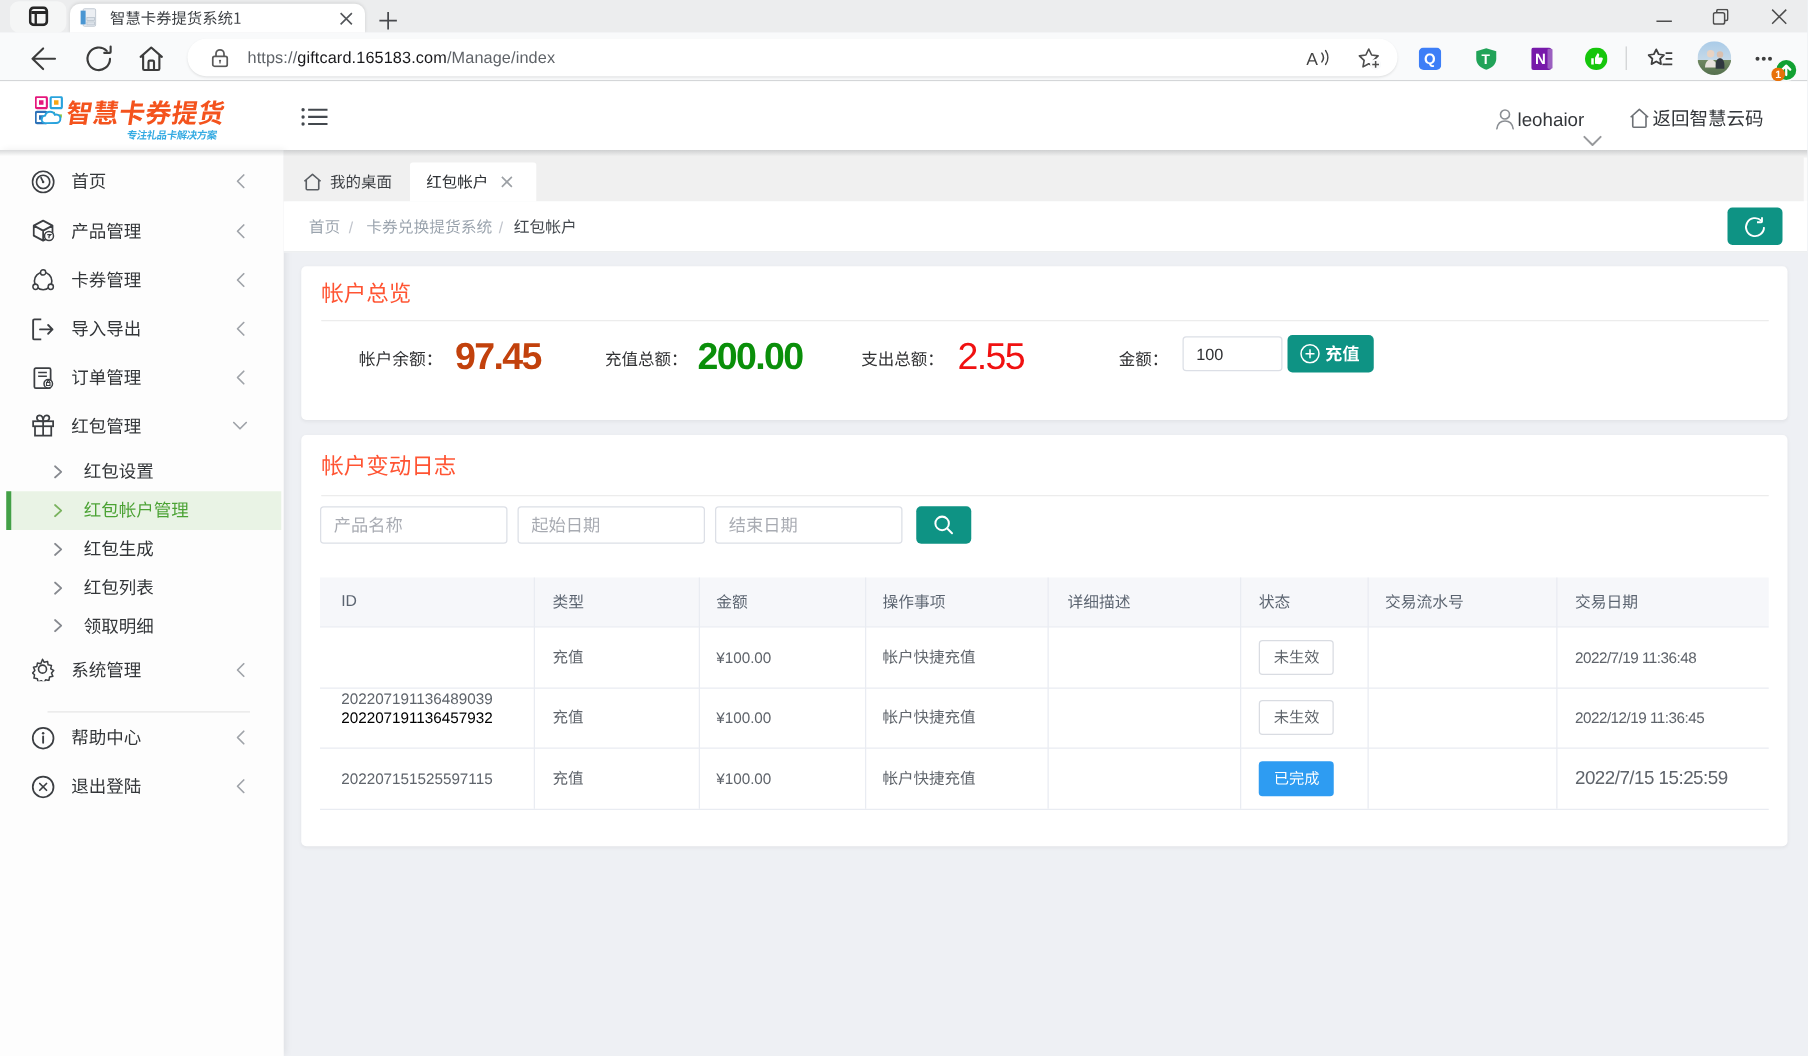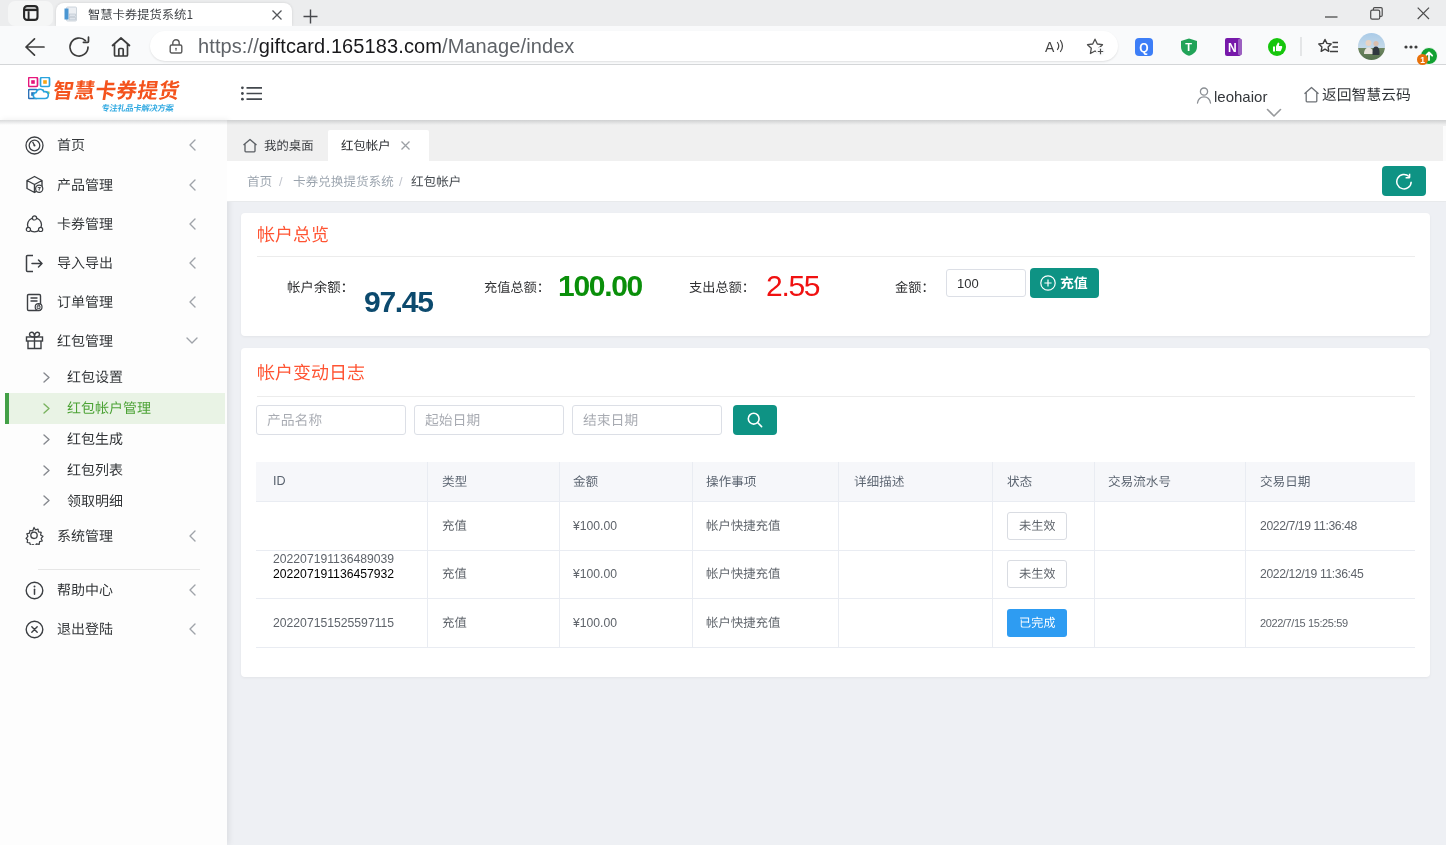--- a/index.html
+++ b/index.html
@@ -51,21 +51,21 @@
 <svg class="abs" style="left:110px;top:36px;" width="22" height="22" viewBox="0 0 22 22">
     <path d="M2.5 9.5L11 2l8.5 7.5M4.5 8.2V19a1 1 0 0 0 1 1h11a1 1 0 0 0 1-1V8.2M8.8 20v-6.5a1 1 0 0 1 1-1h2.4a1 1 0 0 1 1 1V20" stroke="#3c3c3c" stroke-width="1.7" fill="none" stroke-linecap="round" stroke-linejoin="round"></path>
   </svg>
 <div class="abs" style="left:150px;top:31px;width:968px;height:30px;background:#fff;border-radius:15px;box-shadow:0 1px 2px rgba(0,0,0,0.10)"></div>
 <svg class="abs" style="left:169px;top:39px;" width="14" height="15" viewBox="0 0 14 15">
     <rect x="1.2" y="6" width="11.6" height="8" rx="1.5" fill="none" stroke="#5a5a5a" stroke-width="1.4"></rect>
     <path d="M3.8 6V4a3.2 3.2 0 0 1 6.4 0v2" fill="none" stroke="#5a5a5a" stroke-width="1.4"></path>
     <circle cx="7" cy="9.6" r="0.9" fill="#5a5a5a"></circle>
     <path d="M7 10.2v1.6" stroke="#5a5a5a" stroke-width="1"></path>
   </svg>
-<div class="abs" style="left:198px;top:39px;font-size:20px;color:#5f6368;font-weight:normal;line-height:14px;white-space:nowrap;letter-spacing:0.1px"><span>https://</span><span style="color:#18181b">giftcard.165183.com</span><span>/Manage/index</span></div>
+<div class="abs" style="left:198px;top:39px;font-size:13px;color:#5f6368;font-weight:normal;line-height:14px;white-space:nowrap;letter-spacing:0.1px"><span>https://</span><span style="color:#18181b">giftcard.165183.com</span><span>/Manage/index</span></div>
 <svg class="abs" style="left:1045px;top:39px;" width="20" height="16" viewBox="0 0 20 16">
     <text x="0" y="13" font-family="Liberation Sans" font-size="14" fill="#444">A</text>
     <path d="M12.5 3.5a6 6 0 0 1 0 7M15.5 1.5a9.5 9.5 0 0 1 0 11" stroke="#444" stroke-width="1.2" fill="none" stroke-linecap="round"></path>
   </svg>
 <svg class="abs" style="left:1086px;top:38px;" width="19" height="18" viewBox="0 0 19 18">
     <path d="M9 1.2l2.3 4.8 5.2 0.7-3.8 3.6 0.9 5.2L9 13l-4.6 2.5 0.9-5.2L1.5 6.7l5.2-0.7z" fill="none" stroke="#4d4d4d" stroke-width="1.3" stroke-linejoin="round"></path>
     <circle cx="14.5" cy="13.5" r="4.4" fill="#f9fafb"></circle>
     <path d="M14.5 10.8v5.4M11.8 13.5h5.4" stroke="#4d4d4d" stroke-width="1.2"></path>
   </svg>
 <svg class="abs" style="left:1135px;top:38px;" width="18" height="18" viewBox="0 0 18 18">
@@ -324,25 +324,25 @@
     <path d="M14.6 0.8v3.4a0.6 0.6 0 0 1-0.6 0.6h-3.4" fill="none" stroke="#fff" stroke-width="1.5"></path>
   </svg>
 <div class="abs" style="left:241px;top:213px;width:1189px;height:123px;background:#fff;border-radius:4px;box-shadow:0 1px 3px rgba(0,0,0,0.05)"></div>
 <svg style="position:absolute;left:257px;top:240.5px;overflow:visible" width="1" height="1">
     <path d="M15.1 -14.3C14.1 -12.5 12.5 -10.8 10.7 -9.7C11 -9.4 11.5 -8.9 11.7 -8.7C13.5 -9.9 15.3 -11.9 16.4 -13.9ZM8.7 1.5C9 1.3 9.5 1.1 13.2 -0.4C13.1 -0.7 13.1 -1.3 13.1 -1.6L10.3 -0.6V-6.8H11.9C12.7 -3.4 14.2 -0.5 16.5 1.1C16.6 0.7 17.1 0.3 17.4 0C15.4 -1.3 13.9 -3.9 13.1 -6.8H17.2V-8.1H10.3V-14.8H9V-8.1H7.4V-6.8H9V-0.8C9 -0.1 8.5 0.3 8.2 0.4C8.4 0.7 8.6 1.2 8.7 1.5ZM1 -11.7V-2.2H2.1V-10.5H3.4V1.4H4.6V-10.5H5.8V-3.7C5.8 -3.6 5.7 -3.5 5.6 -3.5C5.5 -3.5 5.1 -3.5 4.6 -3.5C4.8 -3.2 4.9 -2.7 4.9 -2.3C5.6 -2.3 6.1 -2.4 6.4 -2.6C6.7 -2.8 6.8 -3.2 6.8 -3.7V-11.7H4.6V-15.1H3.4V-11.7Z M22.4 -11.1H31.8V-7.5H22.4L22.4 -8.4ZM25.9 -14.9C26.3 -14.1 26.7 -13.1 26.9 -12.3H21V-8.4C21 -5.7 20.8 -1.9 18.6 0.7C18.9 0.9 19.5 1.3 19.8 1.5C21.5 -0.6 22.2 -3.6 22.4 -6.2H31.8V-5H33.2V-12.3H27.5L28.3 -12.6C28.1 -13.3 27.7 -14.4 27.2 -15.2Z M49.7 -3.9C50.7 -2.6 51.8 -0.9 52.1 0.2L53.2 -0.5C52.8 -1.6 51.8 -3.2 50.7 -4.4ZM43.4 -4.8C44.6 -4 46 -2.8 46.6 -1.9L47.6 -2.7C47 -3.6 45.6 -4.8 44.4 -5.6ZM41.1 -4.3V-0.6C41.1 0.8 41.6 1.2 43.8 1.2C44.2 1.2 47.3 1.2 47.8 1.2C49.5 1.2 49.9 0.7 50.1 -1.3C49.7 -1.4 49.1 -1.6 48.8 -1.8C48.7 -0.2 48.6 0 47.7 0C47 0 44.4 0 43.8 0C42.7 0 42.5 -0.1 42.5 -0.6V-4.3ZM38.5 -4C38.1 -2.7 37.5 -1.1 36.8 -0.2L38 0.4C38.8 -0.6 39.4 -2.3 39.7 -3.8ZM40.8 -10.2H49.3V-7H40.8ZM39.3 -11.5V-5.7H50.8V-11.5H47.8C48.5 -12.4 49.1 -13.5 49.7 -14.5L48.3 -15.1C47.8 -14 47.1 -12.5 46.4 -11.5H42.7L43.7 -12C43.4 -12.9 42.6 -14.1 41.8 -15L40.6 -14.5C41.4 -13.6 42.1 -12.3 42.4 -11.5Z M65.6 -11.3C66.5 -10.4 67.5 -9.2 68 -8.4L69.2 -8.9C68.7 -9.7 67.7 -10.9 66.7 -11.8ZM56.1 -14.1V-9H57.4V-14.1ZM59.8 -14.9V-8.4H61.1V-14.9ZM63.5 -3.3V-0.5C63.5 0.8 64 1.2 65.7 1.2C66.1 1.2 68.5 1.2 68.9 1.2C70.3 1.2 70.7 0.7 70.9 -1.4C70.5 -1.4 70 -1.6 69.7 -1.8C69.6 -0.2 69.5 0 68.8 0C68.2 0 66.2 0 65.8 0C65 0 64.9 -0 64.9 -0.5V-3.3ZM62.2 -5.9V-4.5C62.2 -3 61.8 -1 55.2 0.4C55.5 0.7 55.9 1.2 56.1 1.5C62.8 -0.1 63.6 -2.6 63.6 -4.4V-5.9ZM57.5 -7.9V-2.2H58.9V-6.7H67.3V-2.3H68.7V-7.9ZM64.5 -15.1C64.1 -13.1 63.2 -11.1 62.1 -9.7C62.5 -9.6 63 -9.3 63.3 -9.1C63.9 -9.9 64.4 -10.9 64.9 -12.1H70.8V-13.3H65.4C65.5 -13.8 65.7 -14.3 65.8 -14.9Z" fill="#ff5433"></path>
   </svg>
 <div class="abs" style="left:257px;top:256px;width:1158px;height:1px;background:#ececec"></div>
 <svg style="position:absolute;left:287px;top:291.7972px;overflow:visible" width="1" height="1">
     <path d="M11.3 -10.7C10.5 -9.3 9.3 -8 8 -7.2C8.2 -7 8.6 -6.6 8.7 -6.5C10 -7.4 11.4 -8.8 12.2 -10.4ZM6.5 1.1C6.7 1 7.1 0.8 9.8 -0.3C9.8 -0.5 9.7 -0.9 9.7 -1.2L7.6 -0.5V-5.1H8.8C9.4 -2.5 10.6 -0.4 12.2 0.8C12.4 0.5 12.7 0.2 12.9 0C11.4 -0.9 10.3 -2.9 9.8 -5.1H12.8V-6H7.6V-11H6.7V-6H5.5V-5.1H6.7V-0.6C6.7 -0.1 6.3 0.2 6.1 0.3C6.2 0.5 6.4 0.9 6.5 1.1ZM0.8 -8.7V-1.7H1.6V-7.8H2.5V1.1H3.4V-7.8H4.3V-2.8C4.3 -2.7 4.3 -2.6 4.2 -2.6C4.1 -2.6 3.8 -2.6 3.4 -2.6C3.5 -2.4 3.6 -2 3.7 -1.7C4.2 -1.7 4.5 -1.8 4.8 -1.9C5 -2.1 5.1 -2.4 5.1 -2.7V-8.7H3.4V-11.2H2.5V-8.7Z M16.7 -8.2H23.7V-5.5H16.7L16.7 -6.3ZM19.3 -11.1C19.6 -10.5 19.9 -9.7 20 -9.2H15.7V-6.3C15.7 -4.2 15.5 -1.4 13.9 0.5C14.1 0.7 14.5 1 14.7 1.2C16 -0.5 16.5 -2.7 16.7 -4.6H23.7V-3.7H24.7V-9.2H20.5L21.1 -9.4C20.9 -9.9 20.6 -10.7 20.3 -11.3Z M35.5 -2.3C36.5 -1.4 37.7 -0.2 38.3 0.5L39.2 -0.1C38.6 -0.8 37.3 -2 36.3 -2.8ZM30.5 -2.7C29.7 -1.8 28.6 -0.8 27.6 -0.1C27.8 0.1 28.2 0.4 28.3 0.6C29.4 -0.2 30.6 -1.3 31.4 -2.4ZM33.5 -11.4C32.1 -9.5 29.5 -7.7 27.1 -6.7C27.4 -6.5 27.7 -6.1 27.8 -5.9C28.5 -6.2 29.3 -6.6 30 -7.1V-6.2H33V-4.5H28.1V-3.6H33V-0.1C33 0.1 33 0.1 32.7 0.1C32.5 0.1 31.8 0.1 30.9 0.1C31.1 0.4 31.3 0.8 31.3 1.1C32.4 1.1 33.1 1.1 33.5 0.9C33.9 0.7 34.1 0.5 34.1 -0.1V-3.6H39V-4.5H34.1V-6.2H37V-7.2H30.1C31.3 -8 32.5 -9 33.5 -10C35.2 -8.2 37 -7 39.2 -6C39.4 -6.3 39.7 -6.7 39.9 -6.9C37.6 -7.8 35.7 -8.9 34.1 -10.7L34.3 -10.9Z M49.5 -6.6C49.4 -2.5 49.3 -0.6 46.3 0.4C46.5 0.6 46.8 0.9 46.8 1.1C50 -0 50.3 -2.2 50.4 -6.6ZM50.1 -1.1C51 -0.5 52.1 0.4 52.7 1L53.2 0.3C52.7 -0.2 51.5 -1.1 50.6 -1.7ZM47.3 -8.2V-1.8H48.2V-7.4H51.6V-1.9H52.5V-8.2H50C50.1 -8.6 50.3 -9.1 50.5 -9.6H53V-10.5H47.1V-9.6H49.6C49.4 -9.1 49.2 -8.6 49.1 -8.2ZM43.1 -11C43.2 -10.7 43.4 -10.3 43.6 -10H41V-7.9H41.9V-9.1H45.9V-7.9H46.9V-10H44.7C44.5 -10.4 44.2 -10.8 44 -11.2ZM41.9 -3.1V1H42.8V0.5H45.1V1H46.1V-3.1ZM42.8 -0.3V-2.3H45.1V-0.3ZM42.2 -5.6 43.2 -5C42.5 -4.5 41.6 -4.1 40.7 -3.8C40.9 -3.6 41.1 -3.2 41.1 -2.9C42.2 -3.3 43.2 -3.8 44.1 -4.6C44.9 -4.1 45.7 -3.6 46.2 -3.2L46.9 -3.9C46.4 -4.3 45.6 -4.7 44.7 -5.2C45.4 -5.8 46 -6.6 46.4 -7.4L45.8 -7.8L45.6 -7.8H43.6C43.7 -8 43.8 -8.3 44 -8.5L43.1 -8.7C42.7 -7.8 41.9 -6.7 40.7 -5.9C40.9 -5.8 41.2 -5.5 41.3 -5.3C42 -5.8 42.6 -6.4 43 -7H45.1C44.8 -6.5 44.4 -6 43.9 -5.6L42.8 -6.2Z M57 -6.5C57.5 -6.5 58 -6.9 58 -7.5C58 -8.1 57.5 -8.5 57 -8.5C56.4 -8.5 55.9 -8.1 55.9 -7.5C55.9 -6.9 56.4 -6.5 57 -6.5ZM57 0.1C57.5 0.1 58 -0.3 58 -1C58 -1.6 57.5 -2 57 -2C56.4 -2 55.9 -1.6 55.9 -1C55.9 -0.3 56.4 0.1 57 0.1Z" fill="#303133"></path>
   </svg>
-<div class="abs" style="left:364px;top:287px;font-size:30px;color:#0c4a6e;font-weight:bold;line-height:30px;white-space:nowrap;letter-spacing:-1.3px">97.45</div>
+<div class="abs" style="left:364px;top:271px;font-size:30px;color:#c2410c;font-weight:bold;line-height:30px;white-space:nowrap;letter-spacing:-1.3px">97.45</div>
 <svg style="position:absolute;left:484px;top:291.7256px;overflow:visible" width="1" height="1">
     <path d="M2 -4C2.3 -4.1 2.7 -4.2 4.5 -4.3C4.3 -2 3.7 -0.6 0.7 0.2C1 0.4 1.2 0.8 1.3 1.1C4.6 0.1 5.3 -1.6 5.6 -4.4L7.6 -4.5V-0.7C7.6 0.4 7.9 0.7 9.1 0.7C9.4 0.7 10.8 0.7 11.1 0.7C12.2 0.7 12.5 0.2 12.6 -1.8C12.4 -1.9 11.9 -2.1 11.7 -2.3C11.6 -0.5 11.6 -0.2 11 -0.2C10.7 -0.2 9.5 -0.2 9.2 -0.2C8.7 -0.2 8.6 -0.3 8.6 -0.7V-4.5L10.5 -4.6C10.8 -4.3 11 -4 11.2 -3.7L12.1 -4.3C11.4 -5.2 9.9 -6.6 8.7 -7.6L7.9 -7C8.5 -6.6 9.1 -6 9.6 -5.5L3.4 -5.2C4.3 -6 5.1 -7 5.9 -8H12.4V-9H0.9V-8H4.5C3.8 -6.9 2.9 -6 2.5 -5.7C2.2 -5.3 1.9 -5.1 1.6 -5.1C1.8 -4.8 1.9 -4.3 2 -4ZM5.6 -10.8C6 -10.3 6.5 -9.5 6.7 -9L7.7 -9.3C7.5 -9.8 7 -10.6 6.6 -11.1Z M21.1 -11.1C21.1 -10.7 21 -10.2 20.9 -9.7H17.5V-8.9H20.8C20.7 -8.4 20.6 -8 20.5 -7.6H18.2V-0.2H17V0.7H25.8V-0.2H24.7V-7.6H21.4C21.5 -8 21.6 -8.4 21.7 -8.9H25.4V-9.7H21.9L22.2 -11ZM19.1 -0.2V-1.3H23.7V-0.2ZM19.1 -5H23.7V-3.9H19.1ZM19.1 -5.7V-6.9H23.7V-5.7ZM19.1 -3.2H23.7V-2H19.1ZM16.7 -11.1C16 -9.1 14.8 -7.1 13.6 -5.8C13.8 -5.6 14.1 -5.1 14.2 -4.8C14.6 -5.3 14.9 -5.7 15.3 -6.3V1.1H16.2V-7.8C16.8 -8.7 17.2 -9.8 17.6 -10.8Z M36.4 -2.8C37.2 -1.9 38 -0.7 38.2 0.1L39 -0.4C38.8 -1.2 38 -2.4 37.2 -3.3ZM31.8 -3.6C32.7 -3 33.7 -2 34.2 -1.4L34.9 -2C34.4 -2.6 33.4 -3.5 32.5 -4.1ZM30.1 -3.2V-0.4C30.1 0.6 30.5 0.9 32.1 0.9C32.4 0.9 34.7 0.9 35.1 0.9C36.3 0.9 36.6 0.5 36.7 -1C36.5 -1 36 -1.2 35.8 -1.3C35.7 -0.2 35.6 0 35 0C34.5 0 32.5 0 32.1 0C31.3 0 31.2 -0.1 31.2 -0.5V-3.2ZM28.2 -3C28 -2 27.5 -0.8 27 -0.1L27.9 0.3C28.5 -0.5 28.9 -1.7 29.1 -2.8ZM29.9 -7.5H36.1V-5.2H29.9ZM28.9 -8.4V-4.2H37.2V-8.4H35.1C35.5 -9.1 36 -9.9 36.4 -10.7L35.4 -11.1C35.1 -10.3 34.5 -9.2 34 -8.4H31.3L32.1 -8.8C31.8 -9.4 31.2 -10.3 30.6 -11L29.8 -10.6C30.3 -10 30.9 -9 31.1 -8.4Z M48.7 -6.5C48.7 -2.4 48.5 -0.6 45.6 0.4C45.8 0.6 46.1 0.9 46.1 1.1C49.3 -0 49.6 -2.1 49.6 -6.5ZM49.3 -1.1C50.2 -0.5 51.3 0.4 51.9 1L52.4 0.3C51.9 -0.2 50.7 -1.1 49.9 -1.7ZM46.6 -8.1V-1.8H47.5V-7.2H50.8V-1.8H51.7V-8.1H49.2C49.4 -8.5 49.6 -8.9 49.7 -9.4H52.2V-10.3H46.4V-9.4H48.8C48.7 -9 48.5 -8.5 48.4 -8.1ZM42.4 -10.8C42.6 -10.5 42.8 -10.2 43 -9.8H40.4V-7.8H41.3V-9H45.3V-7.8H46.2V-9.8H44C43.8 -10.2 43.5 -10.7 43.3 -11ZM41.3 -3.1V1H42.2V0.5H44.5V0.9H45.4V-3.1ZM42.2 -0.3V-2.3H44.5V-0.3ZM41.6 -5.5 42.6 -5C41.8 -4.4 41 -4 40.1 -3.7C40.3 -3.6 40.4 -3.1 40.5 -2.9C41.5 -3.2 42.5 -3.8 43.4 -4.5C44.2 -4 45 -3.5 45.5 -3.2L46.2 -3.9C45.7 -4.2 44.9 -4.7 44.1 -5.1C44.7 -5.8 45.3 -6.5 45.7 -7.3L45.1 -7.7L44.9 -7.6H42.9C43.1 -7.9 43.2 -8.2 43.3 -8.4L42.4 -8.6C42 -7.7 41.3 -6.6 40.1 -5.9C40.3 -5.7 40.6 -5.4 40.7 -5.2C41.4 -5.7 41.9 -6.3 42.4 -6.9H44.4C44.1 -6.4 43.7 -5.9 43.3 -5.5L42.2 -6.1Z M56.1 -6.4C56.6 -6.4 57.1 -6.8 57.1 -7.4C57.1 -8 56.6 -8.4 56.1 -8.4C55.6 -8.4 55.1 -8 55.1 -7.4C55.1 -6.8 55.6 -6.4 56.1 -6.4ZM56.1 0.1C56.6 0.1 57.1 -0.3 57.1 -0.9C57.1 -1.5 56.6 -1.9 56.1 -1.9C55.6 -1.9 55.1 -1.5 55.1 -0.9C55.1 -0.3 55.6 0.1 56.1 0.1Z" fill="#303133"></path>
   </svg>
-<div class="abs" style="left:558px;top:271px;font-size:30px;color:#0a8f0a;font-weight:bold;line-height:30px;white-space:nowrap;letter-spacing:-1.3px">100.00</div>
+<div class="abs" style="left:558px;top:271px;font-size:30px;color:#0a8f0a;font-weight:bold;line-height:30px;white-space:nowrap;letter-spacing:-1.3px">200.00</div>
 <svg style="position:absolute;left:689px;top:291.7256px;overflow:visible" width="1" height="1">
     <path d="M6.1 -11.1V-9.1H1V-8.1H6.1V-6H1.6V-5.1H3L2.7 -5C3.5 -3.6 4.4 -2.4 5.7 -1.5C4.2 -0.7 2.4 -0.2 0.5 0.1C0.7 0.3 0.9 0.8 1 1.1C3 0.7 5 0.1 6.6 -0.8C8.1 0.1 10 0.7 12.1 1C12.2 0.7 12.5 0.3 12.7 0C10.8 -0.2 9 -0.7 7.6 -1.5C9.1 -2.5 10.3 -3.9 11.1 -5.7L10.4 -6.1L10.2 -6H7.1V-8.1H12.2V-9.1H7.1V-11.1ZM3.8 -5.1H9.6C8.9 -3.8 7.9 -2.8 6.7 -2C5.4 -2.8 4.4 -3.8 3.8 -5.1Z M14.6 -4.5V0.3H23.9V1H25V-4.5H23.9V-0.7H20.3V-5.3H24.5V-9.9H23.4V-6.3H20.3V-11.1H19.2V-6.3H16.2V-9.9H15.2V-5.3H19.2V-0.7H15.7V-4.5Z M36.4 -2.8C37.2 -1.9 38 -0.7 38.2 0.1L39 -0.4C38.8 -1.2 38 -2.4 37.2 -3.3ZM31.8 -3.6C32.7 -3 33.7 -2 34.2 -1.4L34.9 -2C34.4 -2.6 33.4 -3.5 32.5 -4.1ZM30.1 -3.2V-0.4C30.1 0.6 30.5 0.9 32.1 0.9C32.4 0.9 34.7 0.9 35.1 0.9C36.3 0.9 36.6 0.5 36.7 -1C36.5 -1 36 -1.2 35.8 -1.3C35.7 -0.2 35.6 0 35 0C34.5 0 32.5 0 32.1 0C31.3 0 31.2 -0.1 31.2 -0.5V-3.2ZM28.2 -3C28 -2 27.5 -0.8 27 -0.1L27.9 0.3C28.5 -0.5 28.9 -1.7 29.1 -2.8ZM29.9 -7.5H36.1V-5.2H29.9ZM28.9 -8.4V-4.2H37.2V-8.4H35.1C35.5 -9.1 36 -9.9 36.4 -10.7L35.4 -11.1C35.1 -10.3 34.5 -9.2 34 -8.4H31.3L32.1 -8.8C31.8 -9.4 31.2 -10.3 30.6 -11L29.8 -10.6C30.3 -10 30.9 -9 31.1 -8.4Z M48.7 -6.5C48.7 -2.4 48.5 -0.6 45.6 0.4C45.8 0.6 46.1 0.9 46.1 1.1C49.3 -0 49.6 -2.1 49.6 -6.5ZM49.3 -1.1C50.2 -0.5 51.3 0.4 51.9 1L52.4 0.3C51.9 -0.2 50.7 -1.1 49.9 -1.7ZM46.6 -8.1V-1.8H47.5V-7.2H50.8V-1.8H51.7V-8.1H49.2C49.4 -8.5 49.6 -8.9 49.7 -9.4H52.2V-10.3H46.4V-9.4H48.8C48.7 -9 48.5 -8.5 48.4 -8.1ZM42.4 -10.8C42.6 -10.5 42.8 -10.2 43 -9.8H40.4V-7.8H41.3V-9H45.3V-7.8H46.2V-9.8H44C43.8 -10.2 43.5 -10.7 43.3 -11ZM41.3 -3.1V1H42.2V0.5H44.5V0.9H45.4V-3.1ZM42.2 -0.3V-2.3H44.5V-0.3ZM41.6 -5.5 42.6 -5C41.8 -4.4 41 -4 40.1 -3.7C40.3 -3.6 40.4 -3.1 40.5 -2.9C41.5 -3.2 42.5 -3.8 43.4 -4.5C44.2 -4 45 -3.5 45.5 -3.2L46.2 -3.9C45.7 -4.2 44.9 -4.7 44.1 -5.1C44.7 -5.8 45.3 -6.5 45.7 -7.3L45.1 -7.7L44.9 -7.6H42.9C43.1 -7.9 43.2 -8.2 43.3 -8.4L42.4 -8.6C42 -7.7 41.3 -6.6 40.1 -5.9C40.3 -5.7 40.6 -5.4 40.7 -5.2C41.4 -5.7 41.9 -6.3 42.4 -6.9H44.4C44.1 -6.4 43.7 -5.9 43.3 -5.5L42.2 -6.1Z M56.1 -6.4C56.6 -6.4 57.1 -6.8 57.1 -7.4C57.1 -8 56.6 -8.4 56.1 -8.4C55.6 -8.4 55.1 -8 55.1 -7.4C55.1 -6.8 55.6 -6.4 56.1 -6.4ZM56.1 0.1C56.6 0.1 57.1 -0.3 57.1 -0.9C57.1 -1.5 56.6 -1.9 56.1 -1.9C55.6 -1.9 55.1 -1.5 55.1 -0.9C55.1 -0.3 55.6 0.1 56.1 0.1Z" fill="#303133"></path>
   </svg>
 <div class="abs" style="left:766px;top:271px;font-size:30px;color:#f01111;font-weight:normal;line-height:30px;white-space:nowrap;letter-spacing:-1.3px">2.55</div>
 <svg style="position:absolute;left:895px;top:291.7256px;overflow:visible" width="1" height="1">
     <path d="M2.6 -2.9C3.1 -2.1 3.6 -1.1 3.8 -0.4L4.7 -0.8C4.5 -1.5 3.9 -2.5 3.4 -3.2ZM9.7 -3.2C9.3 -2.5 8.8 -1.4 8.3 -0.8L9 -0.4C9.5 -1 10.1 -2 10.6 -2.8ZM6.6 -11.2C5.3 -9.2 2.9 -7.7 0.4 -6.9C0.7 -6.7 0.9 -6.3 1.1 -6C1.8 -6.2 2.5 -6.6 3.2 -6.9V-6.2H6V-4.4H1.5V-3.5H6V-0.2H0.9V0.7H12.3V-0.2H7.1V-3.5H11.7V-4.4H7.1V-6.2H10V-7C10.7 -6.6 11.4 -6.3 12.1 -6C12.3 -6.3 12.6 -6.7 12.8 -6.9C10.8 -7.5 8.5 -8.9 7.2 -10.3L7.5 -10.8ZM9.8 -7.1H3.5C4.7 -7.8 5.7 -8.7 6.6 -9.6C7.5 -8.7 8.6 -7.8 9.8 -7.1Z M22.3 -6.5C22.3 -2.4 22.1 -0.6 19.2 0.4C19.4 0.6 19.7 0.9 19.7 1.1C22.9 -0 23.2 -2.1 23.2 -6.5ZM22.9 -1.1C23.8 -0.5 24.9 0.4 25.5 1L26 0.3C25.5 -0.2 24.3 -1.1 23.5 -1.7ZM20.2 -8.1V-1.8H21.1V-7.2H24.4V-1.8H25.3V-8.1H22.8C23 -8.5 23.2 -8.9 23.3 -9.4H25.8V-10.3H20V-9.4H22.4C22.3 -9 22.1 -8.5 22 -8.1ZM16 -10.8C16.2 -10.5 16.4 -10.2 16.6 -9.8H14V-7.8H14.9V-9H18.9V-7.8H19.8V-9.8H17.6C17.4 -10.2 17.1 -10.7 16.9 -11ZM14.9 -3.1V1H15.8V0.5H18.1V0.9H19V-3.1ZM15.8 -0.3V-2.3H18.1V-0.3ZM15.2 -5.5 16.2 -5C15.4 -4.4 14.6 -4 13.7 -3.7C13.9 -3.6 14 -3.1 14.1 -2.9C15.1 -3.2 16.1 -3.8 17 -4.5C17.8 -4 18.6 -3.5 19.1 -3.2L19.8 -3.9C19.3 -4.2 18.5 -4.7 17.7 -5.1C18.3 -5.8 18.9 -6.5 19.3 -7.3L18.7 -7.7L18.5 -7.6H16.5C16.7 -7.9 16.8 -8.2 16.9 -8.4L16 -8.6C15.6 -7.7 14.9 -6.6 13.7 -5.9C13.9 -5.7 14.2 -5.4 14.3 -5.2C15 -5.7 15.5 -6.3 16 -6.9H18C17.7 -6.4 17.3 -5.9 16.9 -5.5L15.8 -6.1Z M29.7 -6.4C30.2 -6.4 30.7 -6.8 30.7 -7.4C30.7 -8 30.2 -8.4 29.7 -8.4C29.2 -8.4 28.7 -8 28.7 -7.4C28.7 -6.8 29.2 -6.4 29.7 -6.4ZM29.7 0.1C30.2 0.1 30.7 -0.3 30.7 -0.9C30.7 -1.5 30.2 -1.9 29.7 -1.9C29.2 -1.9 28.7 -1.5 28.7 -0.9C28.7 -0.3 29.2 0.1 29.7 0.1Z" fill="#303133"></path>
   </svg>
 <div class="abs" style="left:946px;top:269px;width:80px;height:28px;background:#fff;border:1px solid #dcdfe6;border-radius:3px"></div>
 <div class="abs" style="left:957px;top:277px;font-size:13px;color:#303133;font-weight:normal;line-height:13px;white-space:nowrap;">100</div>
 <div class="abs" style="left:1030px;top:268px;width:69px;height:30px;background:#0e9384;border-radius:4px"></div>
@@ -440,12 +440,12 @@
     <path d="M1.9 -3.8C2.2 -3.9 2.5 -3.9 4.2 -4.1C4 -1.9 3.4 -0.5 0.7 0.2C0.9 0.4 1.2 0.8 1.3 1C4.3 0.1 5 -1.6 5.2 -4.1L7.1 -4.2V-0.7C7.1 0.4 7.4 0.7 8.6 0.7C8.8 0.7 10.2 0.7 10.4 0.7C11.5 0.7 11.8 0.2 11.9 -1.7C11.6 -1.8 11.2 -2 11 -2.2C10.9 -0.5 10.8 -0.2 10.4 -0.2C10.1 -0.2 8.9 -0.2 8.7 -0.2C8.2 -0.2 8.1 -0.3 8.1 -0.7V-4.3L9.8 -4.4C10.1 -4 10.4 -3.7 10.6 -3.5L11.4 -4C10.7 -4.9 9.3 -6.2 8.2 -7.1L7.4 -6.6C7.9 -6.2 8.5 -5.7 9.1 -5.2L3.2 -4.9C4 -5.6 4.8 -6.6 5.5 -7.5H11.6V-8.4H0.8V-7.5H4.3C3.5 -6.5 2.7 -5.6 2.4 -5.4C2.1 -5 1.8 -4.8 1.5 -4.7C1.6 -4.5 1.8 -4 1.9 -3.8ZM5.3 -10.2C5.6 -9.6 6.1 -8.9 6.3 -8.4L7.2 -8.8C7 -9.2 6.6 -9.9 6.2 -10.5Z M19.8 -10.4C19.8 -10 19.7 -9.6 19.7 -9.2H16.5V-8.3H19.5C19.4 -7.9 19.4 -7.5 19.3 -7.2H17.1V-0.2H15.9V0.6H24.3V-0.2H23.2V-7.2H20.1C20.2 -7.5 20.3 -7.9 20.4 -8.3H23.9V-9.2H20.6L20.8 -10.4ZM18 -0.2V-1.2H22.3V-0.2ZM18 -4.7H22.3V-3.6H18ZM18 -5.4V-6.4H22.3V-5.4ZM18 -3H22.3V-1.9H18ZM15.7 -10.4C15 -8.5 13.9 -6.7 12.8 -5.5C13 -5.2 13.2 -4.7 13.3 -4.5C13.7 -4.9 14 -5.4 14.4 -5.9V1H15.2V-7.3C15.7 -8.2 16.2 -9.2 16.5 -10.1Z" fill="#5f646b"></path>
   </svg>
 <div class="abs" style="left:573px;top:616.5px;font-size:12.2px;color:#5f646b;font-weight:normal;line-height:12.2px;white-space:nowrap;">¥100.00</div>
 <svg style="position:absolute;left:706px;top:626.9392px;overflow:visible" width="1" height="1">
     <path d="M10.4 -9.9C9.7 -8.6 8.6 -7.4 7.4 -6.7C7.6 -6.5 7.9 -6.1 8.1 -6C9.3 -6.8 10.5 -8.2 11.3 -9.6ZM6 1.1C6.2 0.9 6.6 0.7 9.1 -0.3C9.1 -0.5 9 -0.9 9 -1.1L7.1 -0.4V-4.7H8.2C8.7 -2.3 9.8 -0.3 11.3 0.7C11.5 0.5 11.8 0.2 12 0C10.6 -0.9 9.6 -2.7 9 -4.7H11.8V-5.6H7.1V-10.2H6.2V-5.6H5.1V-4.7H6.2V-0.6C6.2 -0.1 5.8 0.2 5.6 0.3C5.8 0.5 5.9 0.8 6 1.1ZM0.7 -8.1V-1.6H1.5V-7.2H2.3V1H3.2V-7.2H4V-2.6C4 -2.5 3.9 -2.4 3.8 -2.4C3.8 -2.4 3.5 -2.4 3.2 -2.4C3.3 -2.2 3.4 -1.8 3.4 -1.6C3.9 -1.6 4.2 -1.6 4.4 -1.8C4.6 -1.9 4.7 -2.2 4.7 -2.5V-8.1H3.2V-10.4H2.3V-8.1Z M15.5 -7.6H21.9V-5.1H15.5L15.5 -5.8ZM17.9 -10.2C18.1 -9.7 18.4 -9 18.5 -8.5H14.5V-5.8C14.5 -3.9 14.3 -1.3 12.8 0.5C13 0.6 13.5 0.9 13.6 1.1C14.8 -0.4 15.3 -2.5 15.4 -4.3H21.9V-3.4H22.9V-8.5H18.9L19.5 -8.7C19.4 -9.2 19.1 -9.9 18.8 -10.5Z M26.9 -10.4V1H27.8V-10.4ZM25.8 -8C25.7 -7 25.5 -5.7 25.1 -4.8L25.9 -4.6C26.2 -5.5 26.4 -6.9 26.5 -7.9ZM27.9 -8.1C28.2 -7.4 28.6 -6.4 28.8 -5.8L29.5 -6.2C29.3 -6.7 28.9 -7.7 28.5 -8.4ZM34.8 -4.7H32.9C32.9 -5.3 32.9 -5.8 32.9 -6.3V-7.6H34.8ZM32 -10.4V-8.4H29.6V-7.6H32V-6.3C32 -5.8 32 -5.3 31.9 -4.7H28.9V-3.8H31.8C31.5 -2.3 30.7 -0.8 28.5 0.3C28.7 0.5 29 0.8 29.1 1C31.2 -0.1 32.2 -1.6 32.6 -3.2C33.3 -1.3 34.5 0.3 36.2 1C36.3 0.8 36.7 0.4 36.9 0.2C35.1 -0.5 34 -2 33.3 -3.8H36.8V-4.7H35.7V-8.4H32.9V-10.4Z M42.3 -3.3C42.1 -1.7 41.6 -0.3 40.6 0.5C40.8 0.6 41.2 0.9 41.3 1C41.9 0.5 42.3 -0.2 42.6 -1C43.5 0.5 44.8 0.9 46.7 0.9H48.9C48.9 0.7 49.1 0.3 49.2 0.1C48.8 0.1 47.1 0.1 46.8 0.1C46.4 0.1 46 0 45.6 0V-1.7H48.4V-2.4H45.6V-3.5H48.3V-5.3H49.2V-6H48.3V-7.7H45.6V-8.5H48.9V-9.3H45.6V-10.4H44.7V-9.3H41.7V-8.5H44.7V-7.7H42.2V-7H44.7V-6H41.5V-5.3H44.7V-4.2H42.2V-3.5H44.7V-0.2C44 -0.5 43.4 -1 43 -2C43.1 -2.3 43.2 -2.8 43.2 -3.2ZM47.5 -5.3V-4.2H45.6V-5.3ZM47.5 -6H45.6V-7H47.5ZM39.3 -10.4V-7.9H37.7V-7H39.3V-4.5L37.5 -4L37.8 -3.1L39.3 -3.6V-0.1C39.3 0.1 39.2 0.1 39.1 0.1C38.9 0.1 38.4 0.1 37.9 0.1C38 0.4 38.1 0.8 38.2 1C38.9 1 39.4 1 39.7 0.8C40 0.7 40.1 0.4 40.1 -0.1V-3.9L41.5 -4.3L41.4 -5.2L40.1 -4.8V-7H41.5V-7.9H40.1V-10.4Z M51.5 -3.8C51.8 -3.9 52.1 -3.9 53.8 -4.1C53.6 -1.9 53 -0.5 50.3 0.2C50.5 0.4 50.8 0.8 50.9 1C53.9 0.1 54.6 -1.6 54.8 -4.1L56.7 -4.2V-0.7C56.7 0.4 57 0.7 58.2 0.7C58.4 0.7 59.8 0.7 60 0.7C61.1 0.7 61.4 0.2 61.5 -1.7C61.2 -1.8 60.8 -2 60.6 -2.2C60.5 -0.5 60.5 -0.2 60 -0.2C59.7 -0.2 58.5 -0.2 58.3 -0.2C57.8 -0.2 57.7 -0.3 57.7 -0.7V-4.3L59.4 -4.4C59.7 -4 60 -3.7 60.2 -3.5L61 -4C60.3 -4.9 58.9 -6.2 57.8 -7.1L57 -6.6C57.5 -6.2 58.1 -5.7 58.7 -5.2L52.8 -4.9C53.6 -5.6 54.4 -6.6 55.1 -7.5H61.2V-8.4H50.4V-7.5H53.9C53.1 -6.5 52.3 -5.6 52 -5.4C51.7 -5 51.4 -4.8 51.1 -4.7C51.2 -4.5 51.4 -4 51.5 -3.8ZM54.9 -10.2C55.2 -9.6 55.7 -8.9 55.9 -8.4L56.8 -8.8C56.6 -9.2 56.2 -9.9 55.8 -10.5Z M69.4 -10.4C69.4 -10 69.3 -9.6 69.3 -9.2H66.1V-8.3H69.1C69 -7.9 69 -7.5 68.9 -7.2H66.7V-0.2H65.5V0.6H73.9V-0.2H72.8V-7.2H69.7C69.8 -7.5 69.9 -7.9 70 -8.3H73.5V-9.2H70.2L70.4 -10.4ZM67.6 -0.2V-1.2H71.9V-0.2ZM67.6 -4.7H71.9V-3.6H67.6ZM67.6 -5.4V-6.4H71.9V-5.4ZM67.6 -3H71.9V-1.9H67.6ZM65.3 -10.4C64.6 -8.5 63.5 -6.7 62.4 -5.5C62.6 -5.2 62.8 -4.7 62.9 -4.5C63.3 -4.9 63.6 -5.4 64 -5.9V1H64.8V-7.3C65.3 -8.2 65.8 -9.2 66.1 -10.1Z" fill="#5f646b"></path>
   </svg>
 <div class="abs" style="left:1006.5px;top:608.5px;width:60px;height:28px;background:#2e9cf2;border-radius:3px"></div>
 <svg style="position:absolute;left:1018.5px;top:626.8676px;overflow:visible" width="1" height="1">
     <path d="M1.1 -9.5V-8.6H9.1V-5.4H2.7V-7.4H1.8V-1.2C1.8 0.3 2.4 0.6 4.4 0.6C4.8 0.6 8.5 0.6 9 0.6C11 0.6 11.4 -0 11.6 -2.3C11.3 -2.3 10.9 -2.5 10.7 -2.7C10.5 -0.7 10.3 -0.3 9 -0.3C8.1 -0.3 5 -0.3 4.3 -0.3C3 -0.3 2.7 -0.5 2.7 -1.2V-4.5H9.1V-3.9H10.1V-9.5Z M15 -6.7V-5.8H21.6V-6.7ZM12.9 -4.4V-3.5H16.2C16 -1.4 15.5 -0.3 12.7 0.2C12.9 0.4 13.2 0.8 13.2 1C16.3 0.3 16.9 -1 17.1 -3.5H19.3V-0.5C19.3 0.5 19.5 0.8 20.7 0.8C20.9 0.8 22.3 0.8 22.5 0.8C23.5 0.8 23.8 0.4 23.9 -1.3C23.6 -1.4 23.2 -1.5 23 -1.7C23 -0.3 22.9 -0.1 22.5 -0.1C22.1 -0.1 21 -0.1 20.8 -0.1C20.3 -0.1 20.2 -0.1 20.2 -0.5V-3.5H23.7V-4.4ZM17.3 -10.1C17.6 -9.7 17.8 -9.2 17.9 -8.8H13.2V-6.1H14.1V-8H22.4V-6.1H23.4V-8.8H19C18.9 -9.3 18.5 -9.9 18.3 -10.4Z M31 -10.2C31 -9.5 31.1 -8.8 31.1 -8.2H26V-4.7C26 -3.2 25.9 -1 24.8 0.5C25.1 0.6 25.4 0.9 25.6 1.1C26.7 -0.5 26.9 -3 26.9 -4.7V-4.8H29.1C29.1 -2.7 29 -1.9 28.9 -1.8C28.8 -1.6 28.7 -1.6 28.5 -1.6C28.3 -1.6 27.8 -1.6 27.2 -1.7C27.3 -1.5 27.4 -1.1 27.4 -0.8C28 -0.8 28.6 -0.8 28.9 -0.8C29.3 -0.9 29.5 -0.9 29.7 -1.2C29.9 -1.5 30 -2.5 30 -5.3C30 -5.4 30 -5.7 30 -5.7H26.9V-7.3H31.2C31.3 -5.3 31.6 -3.5 32.1 -2.1C31.3 -1.2 30.3 -0.4 29.2 0.2C29.4 0.3 29.8 0.7 29.9 0.9C30.8 0.4 31.7 -0.3 32.4 -1.1C33 0.1 33.7 0.9 34.7 0.9C35.6 0.9 35.9 0.3 36.1 -1.8C35.9 -1.9 35.5 -2.1 35.3 -2.3C35.2 -0.7 35.1 -0 34.7 -0C34.1 -0 33.6 -0.7 33.1 -1.9C34 -3.1 34.7 -4.5 35.3 -6.1L34.3 -6.3C34 -5.1 33.4 -4 32.8 -3C32.5 -4.2 32.2 -5.6 32.1 -7.3H36V-8.2H32C32 -8.8 32 -9.5 32 -10.2ZM32.6 -9.6C33.4 -9.2 34.3 -8.6 34.8 -8.2L35.3 -8.8C34.9 -9.2 33.9 -9.8 33.1 -10.2Z" fill="#ffffff"></path>
   </svg>
-<div class="abs" style="left:1260px;top:616.5px;font-size:11px;color:#5f646b;font-weight:normal;line-height:12.2px;white-space:nowrap;letter-spacing:-0.4px">2022/7/15 15:25:59</div>
+<div class="abs" style="left:1260px;top:616.5px;font-size:15px;color:#5f646b;font-weight:normal;line-height:12.2px;white-space:nowrap;letter-spacing:-0.4px">2022/7/15 15:25:59</div>
 </body></html>

